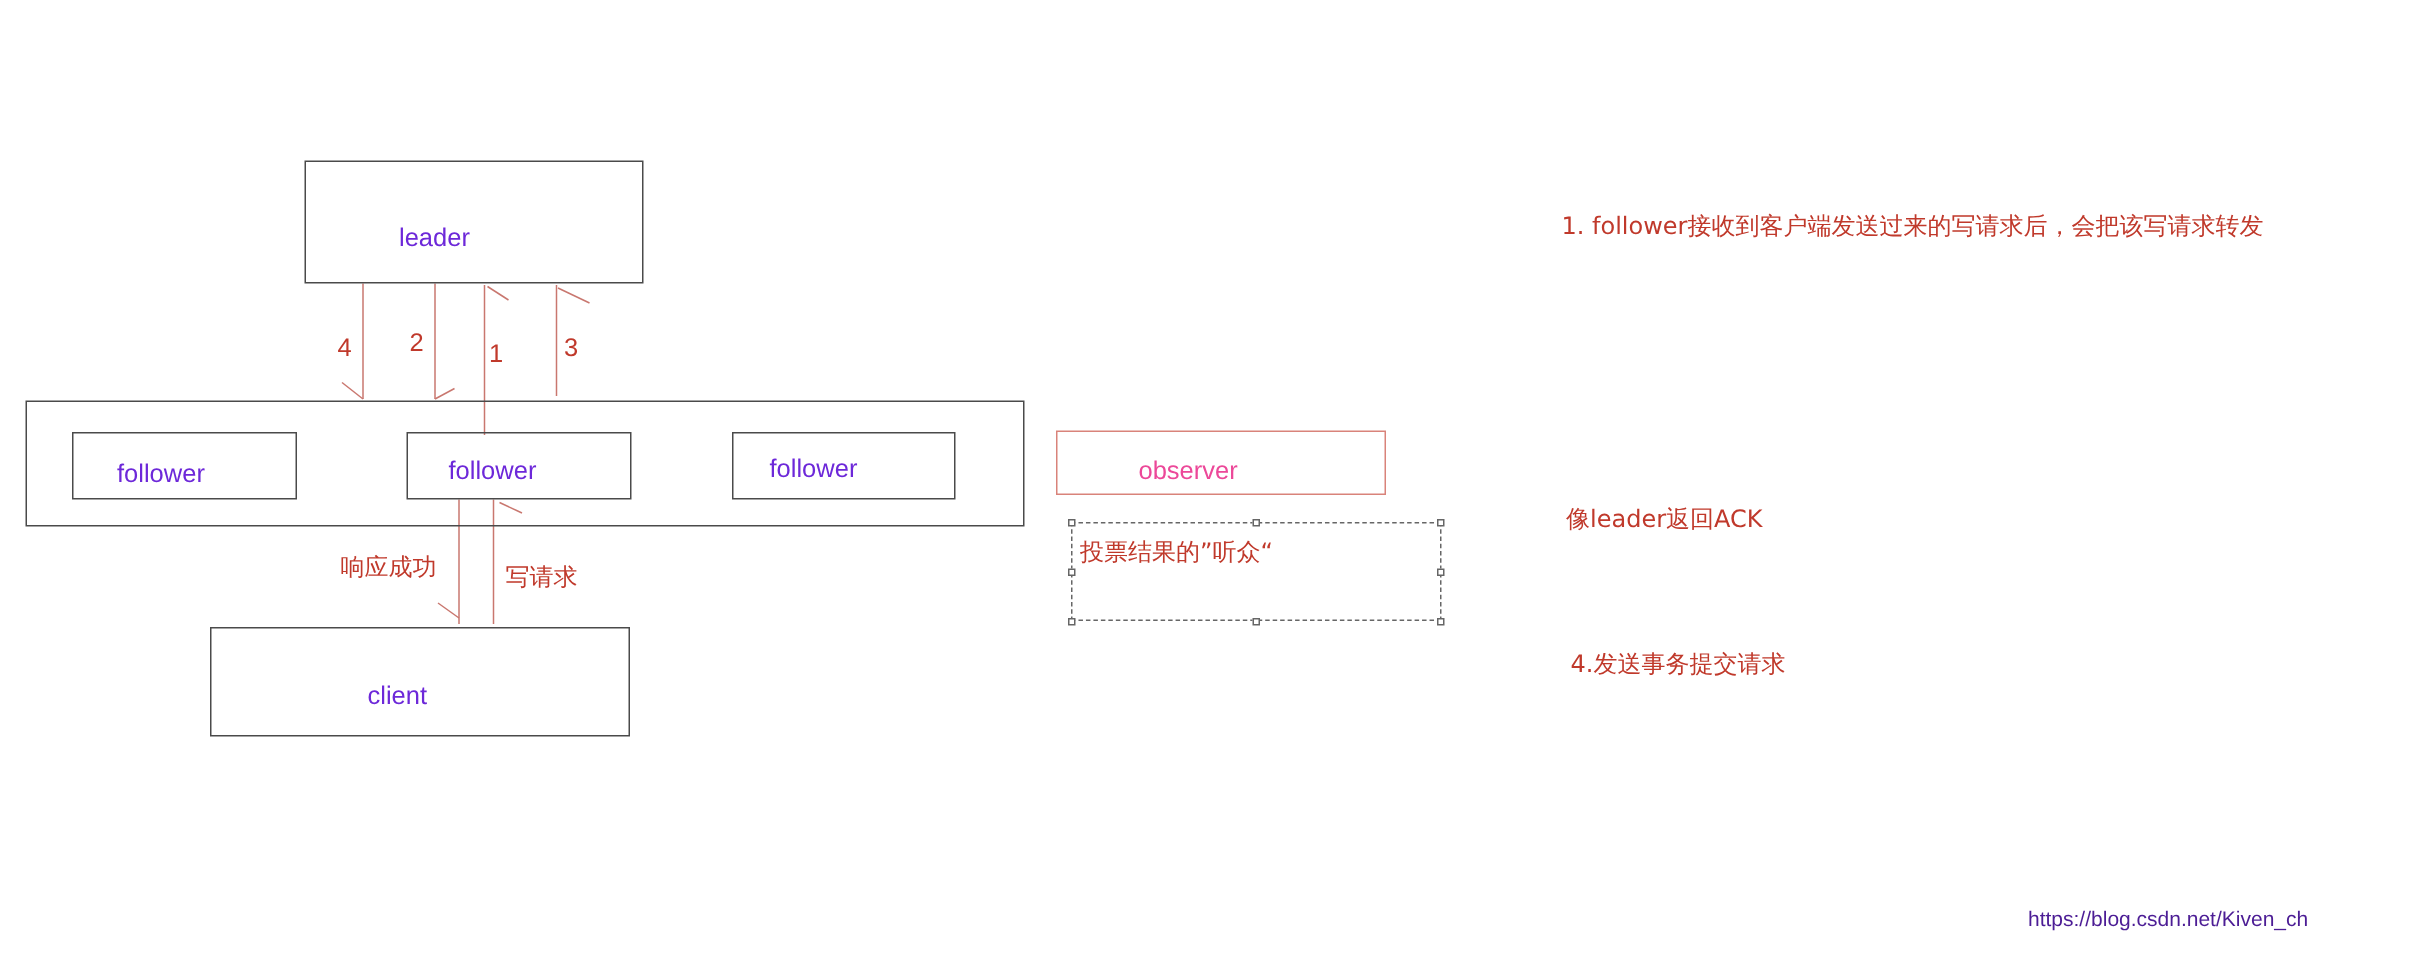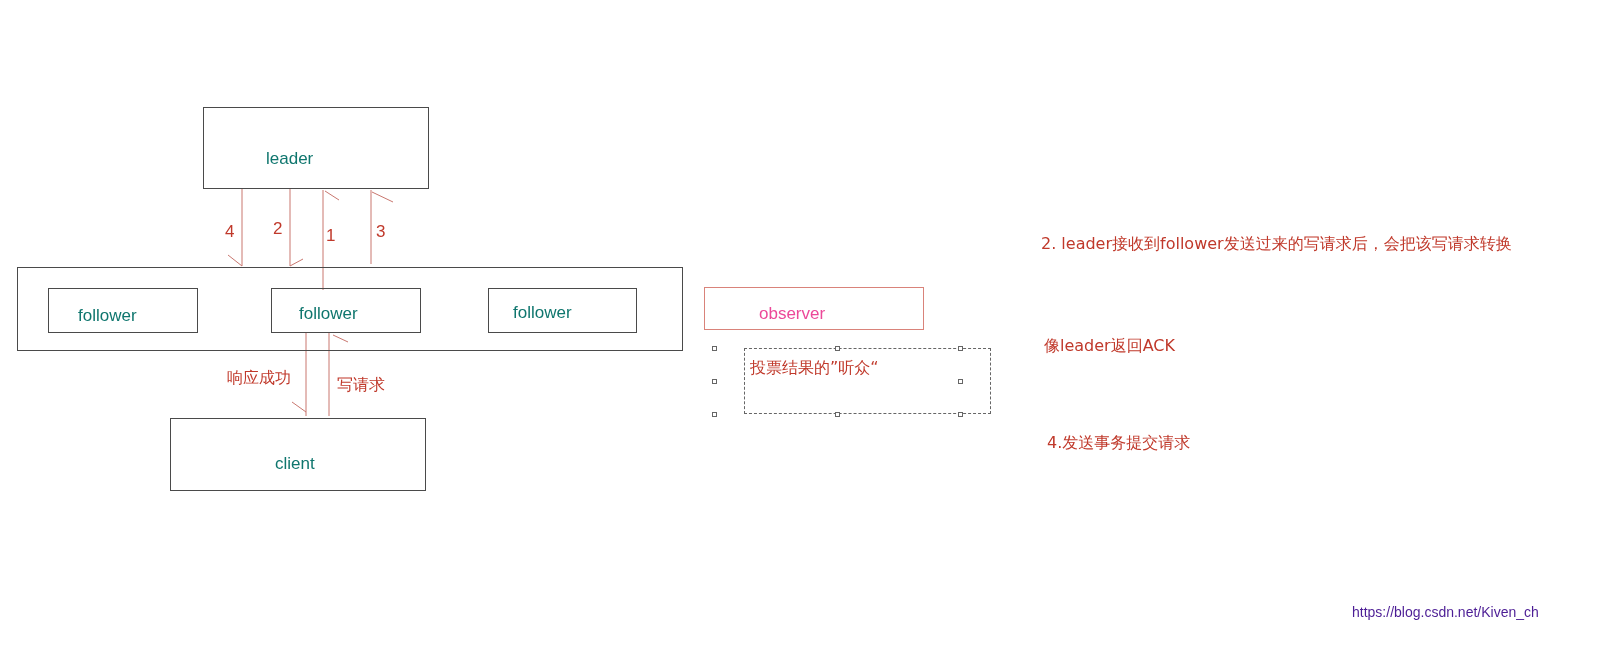--- a/index.html
+++ b/index.html
@@ -1,19 +1,19 @@
 <!DOCTYPE html>
 <html><head>
   <meta charset="utf-8">
   <style>
     html, body { margin: 0; padding: 0; background: #ffffff; }
     body { width: 1611px; height: 648px; position: relative; overflow: hidden;
            font-family: "Liberation Sans", "DejaVu Sans", sans-serif; }
     .box { position: absolute; border: 1px solid #4a4a4a; background: transparent; box-sizing: border-box; }
-    .node-label { position: absolute; font-size: 17px; color: #0f766e; white-space: nowrap; }
+    .node-label { position: absolute; font-size: 17px; color: #6d28d9; white-space: nowrap; }
     .red { color: #c0392b; }
     .arrow-num { position: absolute; font-size: 17px; color: #c0392b; }
     .cn-label { position: absolute; font-size: 16px; color: #c0392b; white-space: nowrap;
                 font-family: "DejaVu Sans", sans-serif; }
     .obs-box { position: absolute; border: 1px solid #d9837a; box-sizing: border-box; }
     .dash-box { position: absolute; border: 1px dashed #666; box-sizing: border-box; }
     .handle { position: absolute; width: 5px; height: 5px; border: 1px solid #666; background: #fff; box-sizing: border-box; }
     .note { position: absolute; font-size: 16px; line-height: 24px; color: #c0392b;
             font-family: "DejaVu Sans", sans-serif; }
     .watermark { position: absolute; font-size: 14px; color: #4c1d95; white-space: nowrap; }
@@ -61,44 +61,44 @@
 <div class="box" style="left:271px; top:288px; width:150px; height:45px;">
   <span class="node-label" style="left:27px; top:15px;">follower</span>
 </div>
 <div class="box" style="left:488px; top:288px; width:149px; height:45px;">
   <span class="node-label" style="left:24px; top:14px;">follower</span>
 </div>
 
 <span class="cn-label" style="left:227px; top:368px;">响应成功</span>
 <span class="cn-label" style="left:337px; top:375px;">写请求</span>
 
-<div class="box" style="left:170px; top:418px; width:256px; height:73px;">
+<div class="box" style="left:140px; top:418px; width:280px; height:73px;">
   <span class="node-label" style="left:104px; top:35px;">client</span>
 </div>
 
 <div class="obs-box" style="left:704px; top:287px; width:220px; height:43px;">
   <span class="node-label red" style="left:54px; top:16px; color:#ec4899;">observer</span>
 </div>
 
-<div class="dash-box" style="left:714px; top:348px; width:247px; height:66px;margin-left:30px;">
+<div class="dash-box" style="left:714px; top:348px; width:247px; height:66px;">
   <span class="cn-label" style="left:5px; top:9px;">投票结果的”听众“</span>
 </div>
 <div class="handle" style="left:712px; top:346px;"></div>
 <div class="handle" style="left:835px; top:346px;"></div>
 <div class="handle" style="left:958px; top:346px;"></div>
 <div class="handle" style="left:712px; top:379px;"></div>
 <div class="handle" style="left:958px; top:379px;"></div>
 <div class="handle" style="left:712px; top:412px;"></div>
 <div class="handle" style="left:835px; top:412px;"></div>
 <div class="handle" style="left:958px; top:412px;"></div>
 
 <div class="note" style="left:1041px; top:139px;">
+  <div>1. follower接收到客户端发送过来的写请求后，会把该写请求转发</div>
 </div>
 <div class="note" style="left:1041px; top:232px;">
-  <div>2. leader接收到follower发送过来的写请求后，会把该写请求转换</div>
 </div>
 <div class="note" style="left:1044px; top:334px;">
   <div>像leader返回ACK</div>
 </div>
 <div class="note" style="left:1047px; top:431px;">
   <div>4.发送事务提交请求</div>
 </div>
 
 <span class="watermark" style="left:1352px; top:604px;">https://blog.csdn.net/Kiven_ch</span>
 

